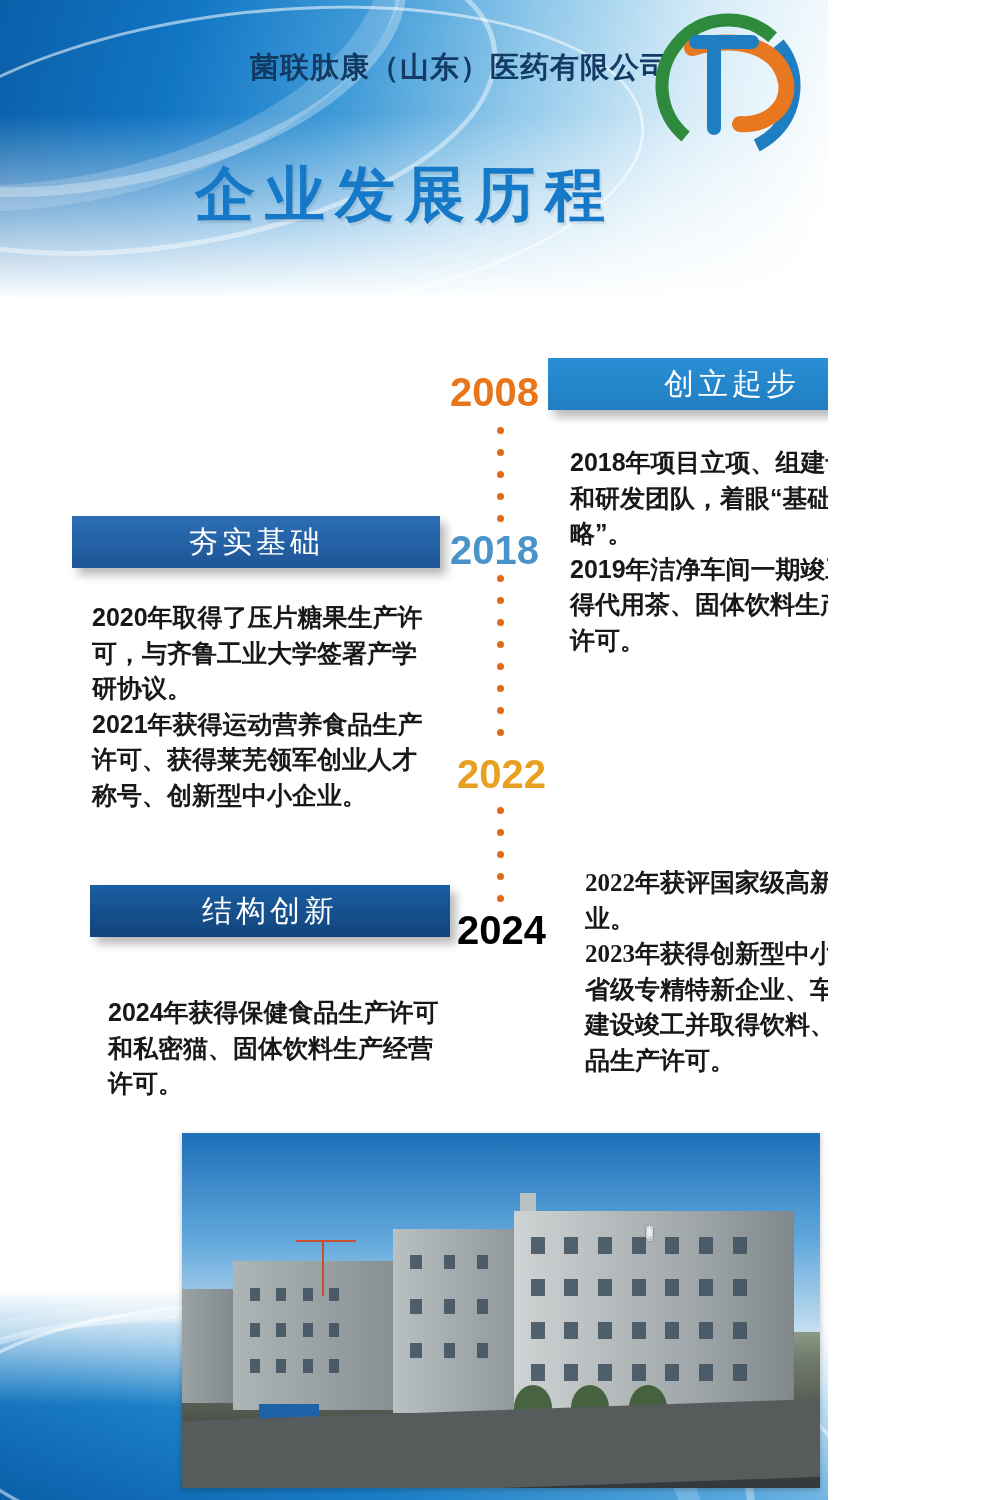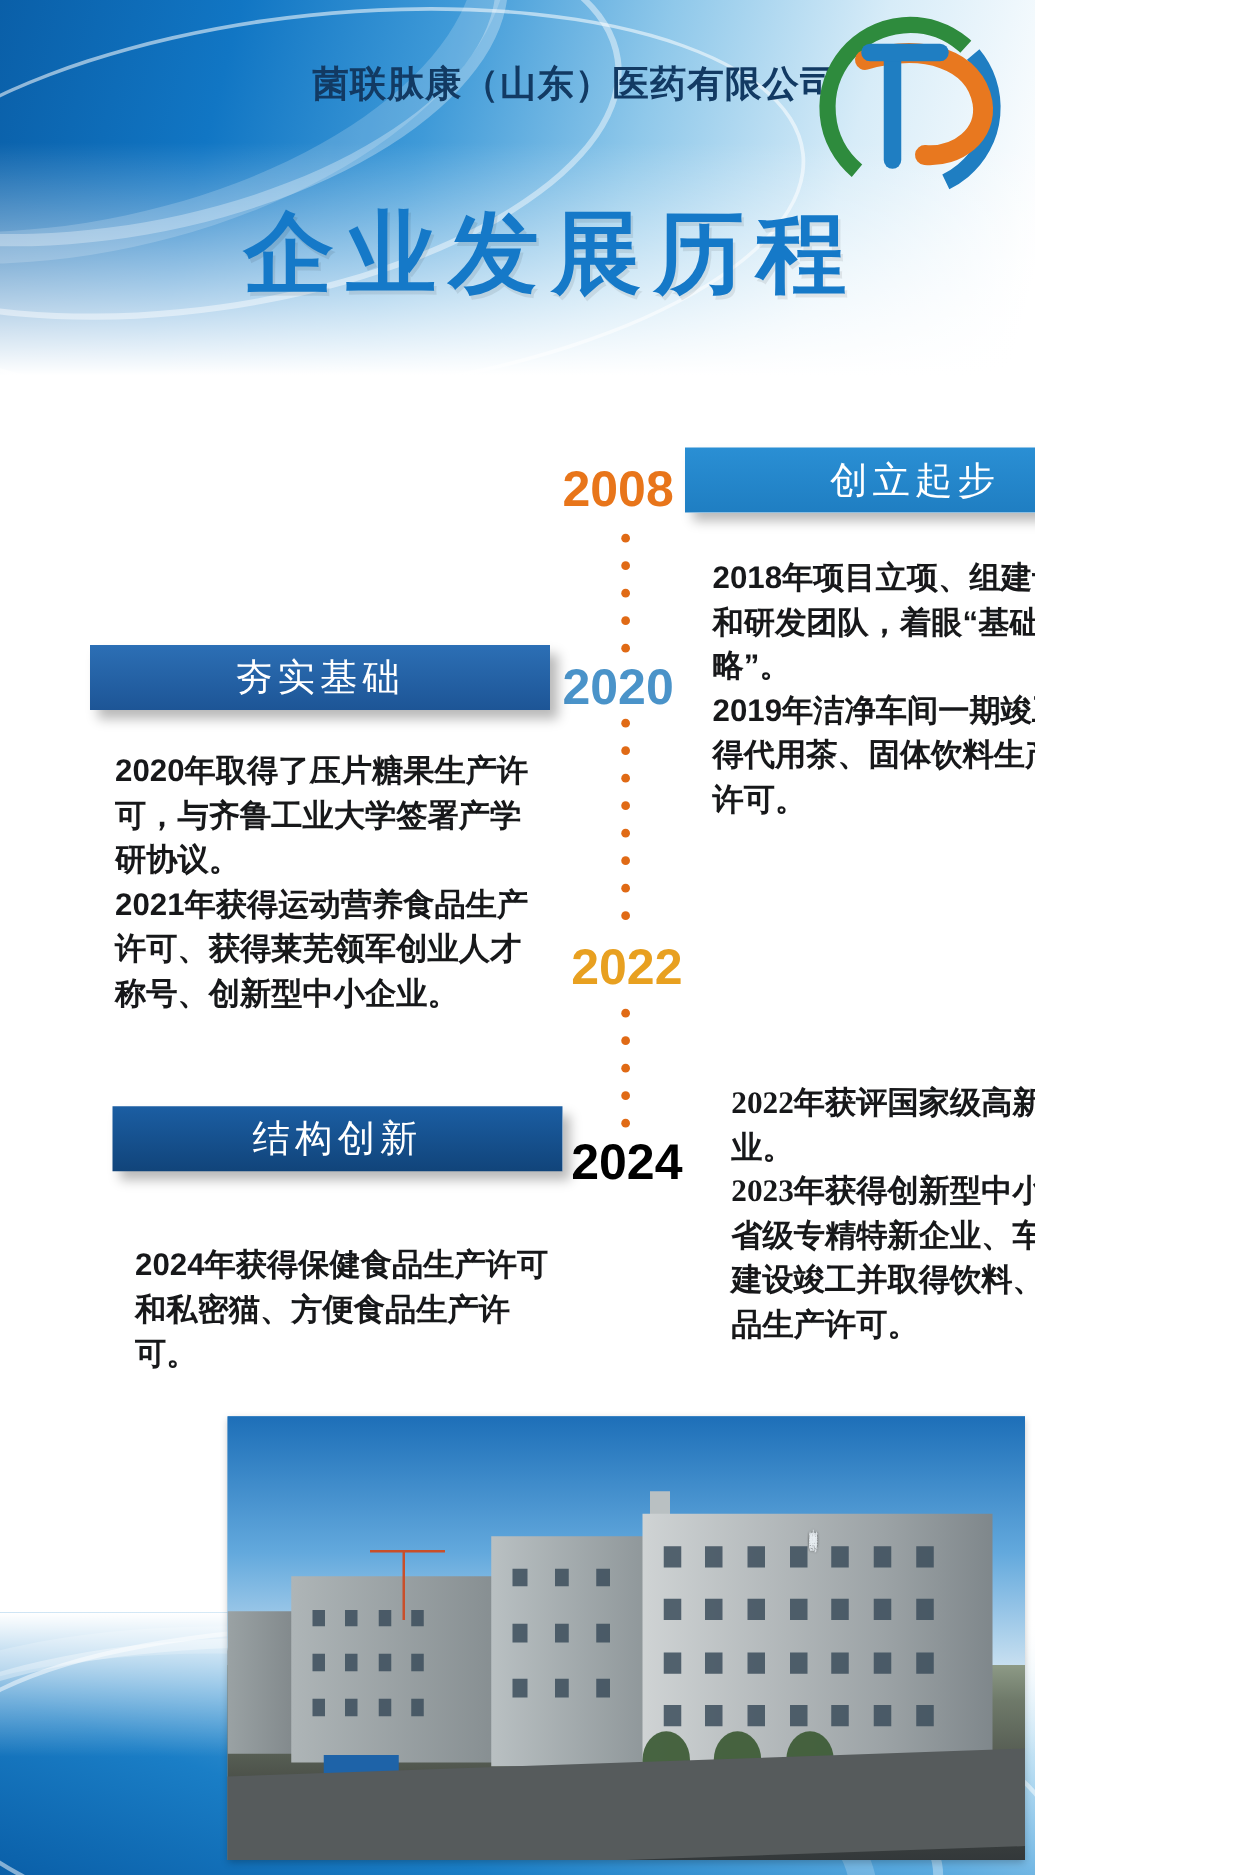--- a/index.html
+++ b/index.html
@@ -55,21 +55,21 @@
   .company-name{
     position:absolute;left:250px;top:48px;
     font-size:29px;font-weight:bold;color:#123a63;
     letter-spacing:1px;white-space:nowrap;
   }
   .logo{
     position:absolute;right:18px;top:8px;width:170px;height:160px;
   }
   .main-title{
     position:absolute;left:195px;top:155px;
-    font-size:72px;font-weight:bold;color:#1579c8;
+    font-size:60px;font-weight:bold;color:#1579c8;
     letter-spacing:10px;white-space:nowrap;
     text-shadow:2px 3px 0 rgba(0,0,0,0.08);
   }
 
   
   .timeline-dots{
     position:absolute;left:497px;top:415px;width:8px;height:520px;
   }
   .dot{
     position:absolute;left:0;width:7px;height:7px;border-radius:50%;
@@ -192,32 +192,32 @@
       <div class="dot" style="top:436px"></div>
     <div class="dot" style="top:458px"></div>
       <div class="dot" style="top:480px"></div>
   </div>
 
   <div class="year y2008">2008</div>
   <div class="bar bar-right b1">创立起步</div>
   <div class="body-text t1" style="white-space:pre-line;">2018年项目立项、组建专家组和研发团队，着眼“基础战略”。
 2019年洁净车间一期竣工并取得代用茶、固体饮料生产经营许可。</div>
 
-  <div class="year y2020">2020</div>
+  <div class="year y2020">2018</div>
   <div class="bar bar-left b2">夯实基础</div>
   <div class="body-text t2" style="white-space:pre-line;">2020年取得了压片糖果生产许可，与齐鲁工业大学签署产学研协议。
 2021年获得运动营养食品生产许可、获得莱芜领军创业人才称号、创新型中小企业。</div>
 
   <div class="year y2022">2022</div>
   <div class="body-text t3" style="white-space:pre-line;">2022年获评国家级高新技术企业。
 2023年获得创新型中小企业、省级专精特新企业、车间二期建设竣工并取得饮料、方便食品生产许可。</div>
 
   <div class="year y2024">2024</div>
   <div class="bar bar-dark b4">结构创新</div>
-  <div class="body-text t4" style="white-space:pre-line;">2024年获得保健食品生产许可和私密猫、方便食品生产许可。</div>
+  <div class="body-text t4" style="white-space:pre-line;">2024年获得保健食品生产许可和私密猫、固体饮料生产经营许可。</div>
 
   <div class="photo">
     <div class="sky"></div>
     <div class="ground"></div>
     <div class="bldg bldg-far"></div>
     <div class="bldg bldg-left">
       <div class="win" style="left:10%;top:18%;width:6%;height:9%"></div>
       <div class="win" style="left:26%;top:18%;width:6%;height:9%"></div>
       <div class="win" style="left:42%;top:18%;width:6%;height:9%"></div>
       <div class="win" style="left:58%;top:18%;width:6%;height:9%"></div>

